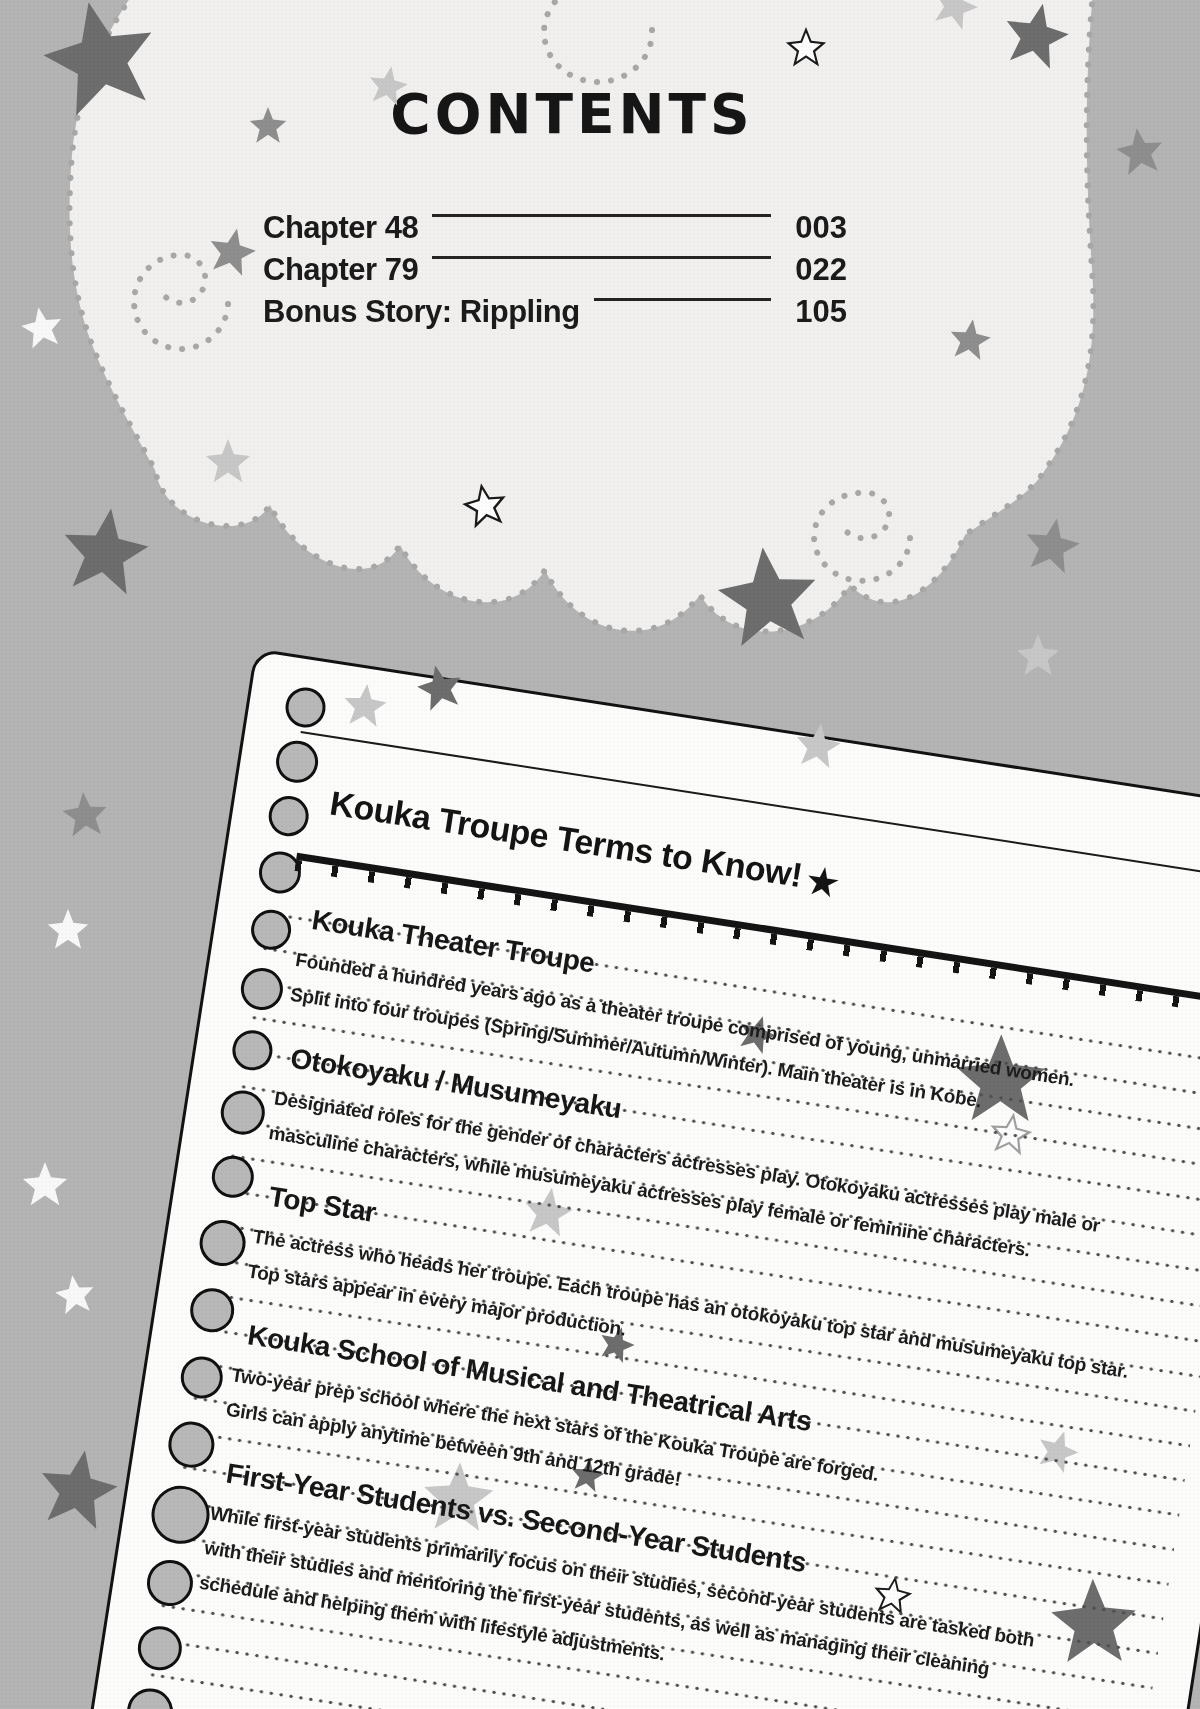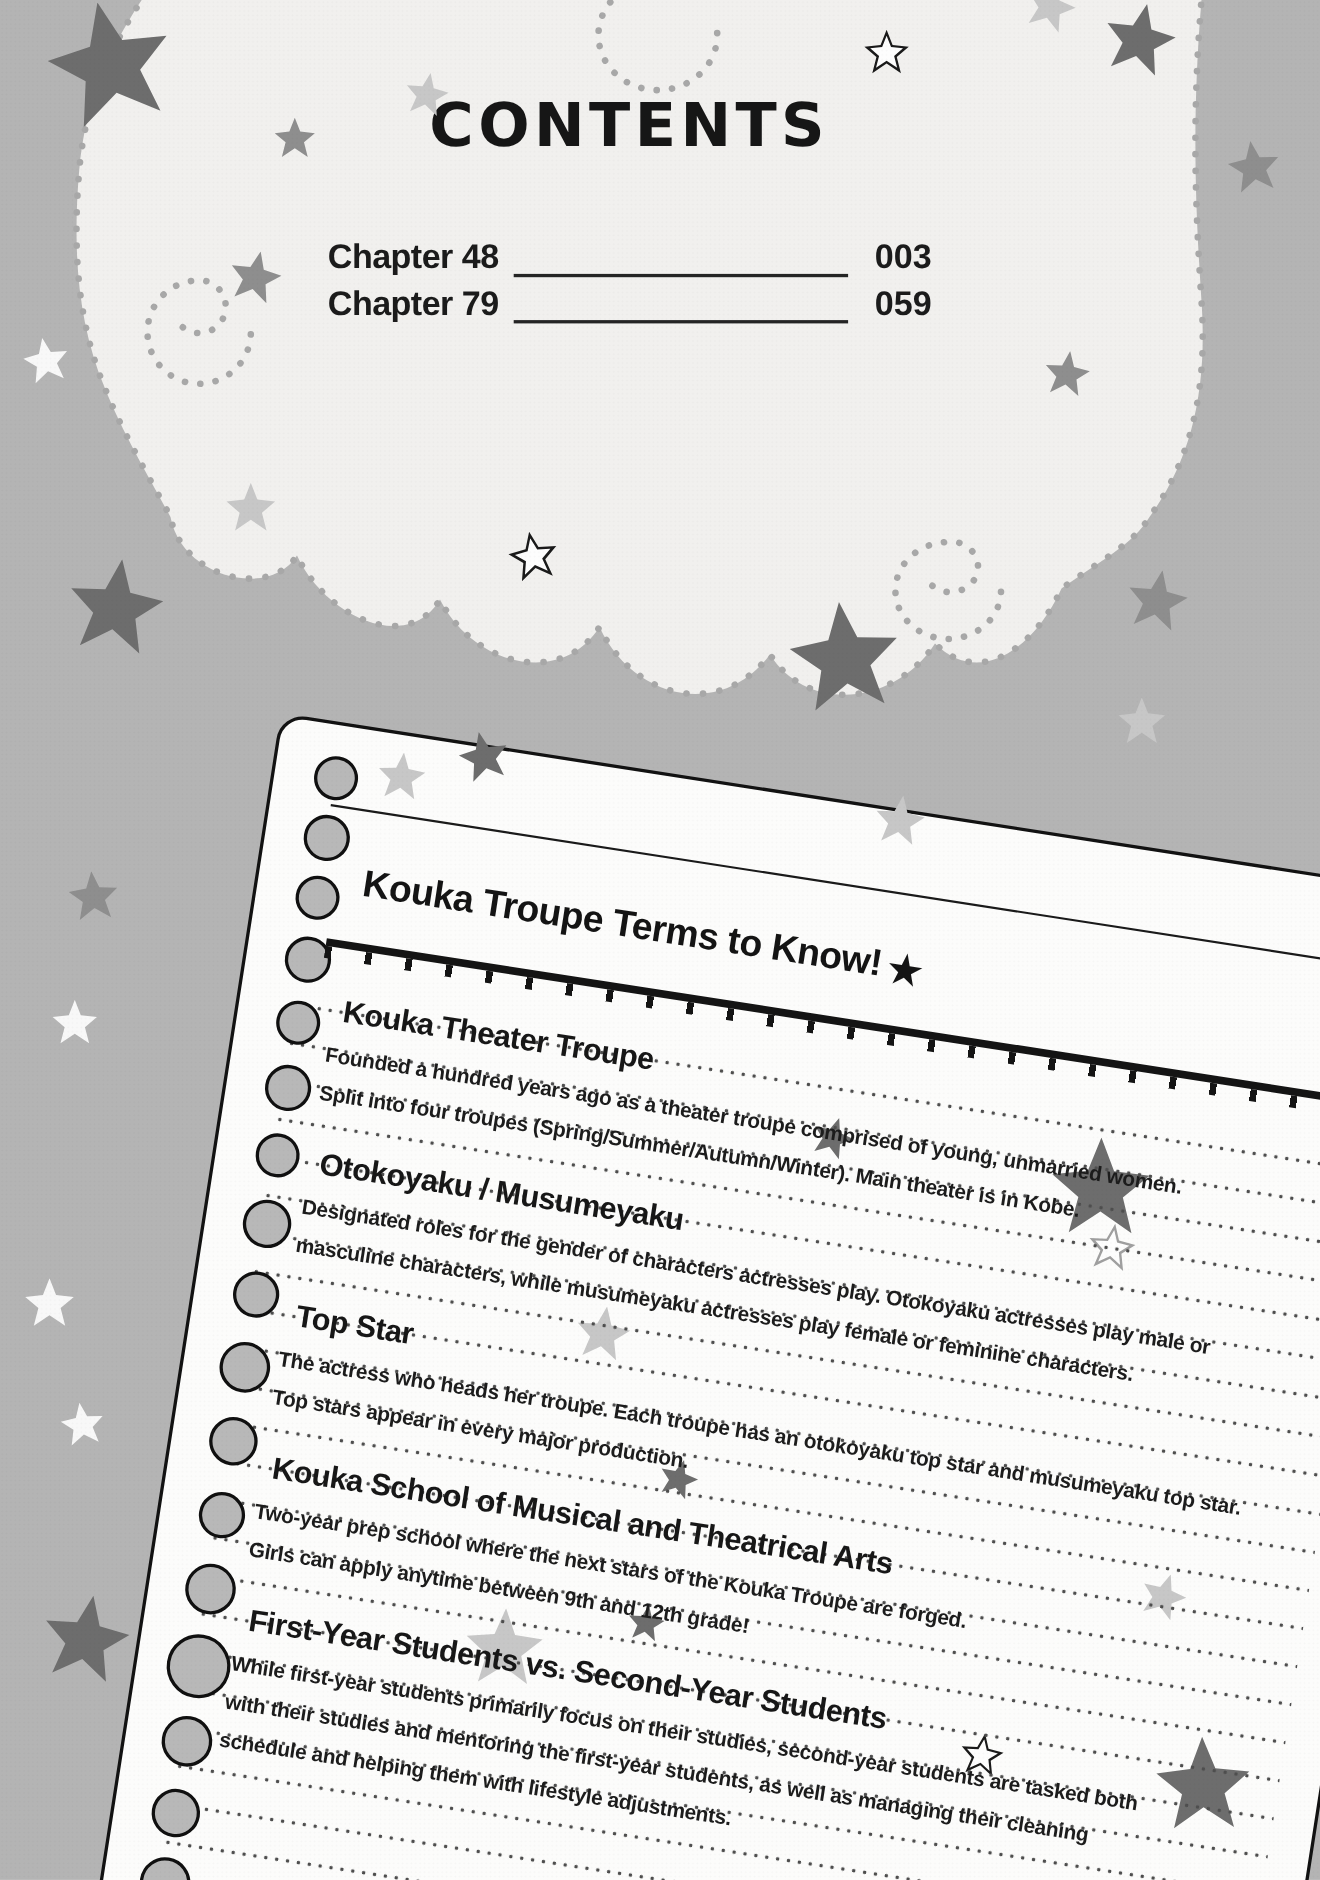--- a/index.html
+++ b/index.html
@@ -16,21 +16,21 @@
   }
   .cloud-svg{position:absolute;left:0;top:0;z-index:1;}
 
   .page-title{
     position:absolute;left:372px;top:82px;width:400px;z-index:2;
     text-align:center;font-family:"DejaVu Sans", sans-serif;
     font-size:55px;font-weight:800;letter-spacing:4px;color:#161616;
   }
 
   .toc{position:absolute;left:263px;top:210px;width:584px;z-index:2;}
-  .toc-row{display:flex;align-items:flex-end;height:42px;margin-left:35px;}
+  .toc-row{display:flex;align-items:flex-start;height:42px;}
   .toc-label{
     font-size:31px;font-weight:700;color:#1b1b1b;letter-spacing:-0.5px;
     white-space:nowrap;
   }
   .toc-leader{flex:1;height:3px;background:#242424;margin:4px 12px 0 14px;}
   .toc-page{width:64px;text-align:right;font-size:31px;font-weight:700;color:#1b1b1b;}
 
   
   .paper{
     position:absolute;left:255px;top:648px;width:1080px;height:1210px;z-index:3;
@@ -90,21 +90,26 @@
 
 <div class="toc">
   <div class="toc-row">
     <span class="toc-label">Chapter 48</span>
     <span class="toc-leader"></span>
     <span class="toc-page">003</span>
   </div>
   <div class="toc-row">
     <span class="toc-label">Chapter 79</span>
     <span class="toc-leader"></span>
-    <span class="toc-page">059</span>
+    <span class="toc-page">022</span>
+  </div>
+  <div class="toc-row">
+    <span class="toc-label">Bonus Story: Rippling</span>
+    <span class="toc-leader"></span>
+    <span class="toc-page">105</span>
   </div>
 </div>
 
 <div class="paper">
   <div class="paper-stars" id="paper-stars">
       <div class="star-wrap" style="left: 533px; top: 283px; width: 38px; height: 38px; transform: rotate(10deg);">
         <div class="star-shape" style="background: rgb(109, 109, 109);"></div>
       </div>
       <div class="star-wrap" style="left: 754px; top: 264px; width: 92px; height: 92px; transform: rotate(-8deg);">
         <div class="star-shape" style="background: rgb(109, 109, 109);"></div>

